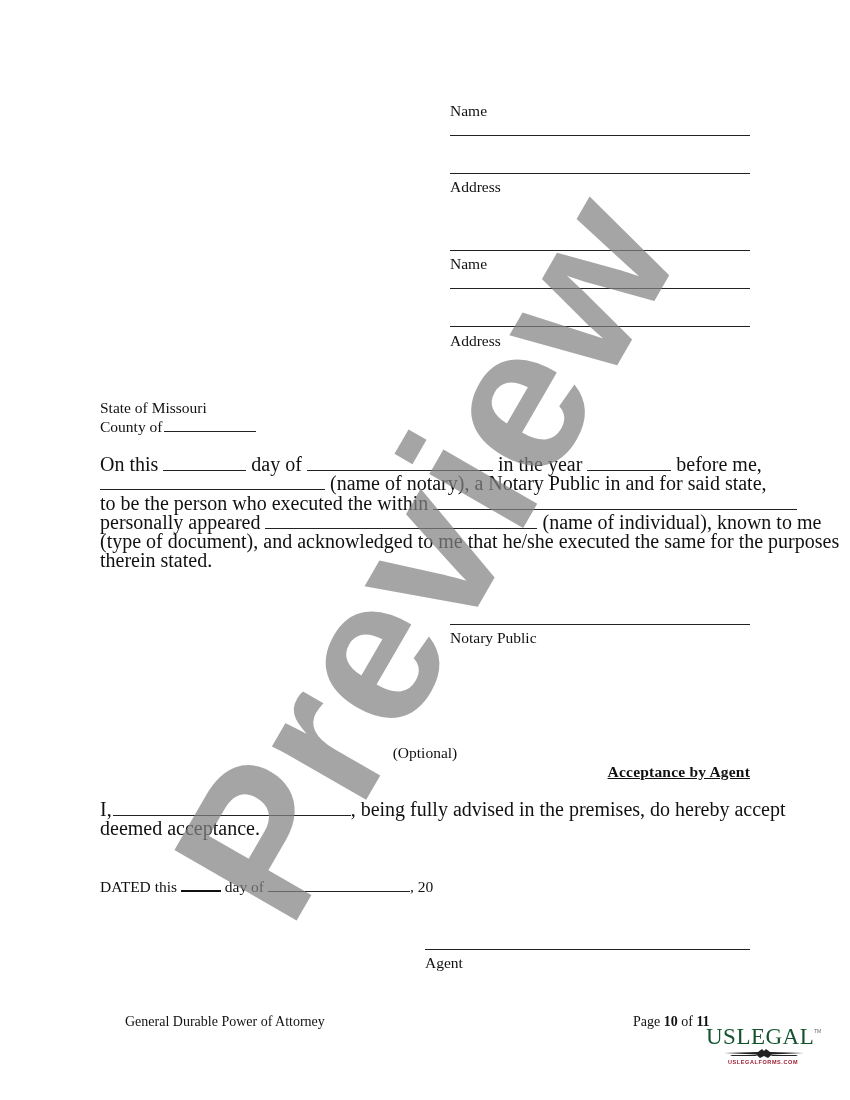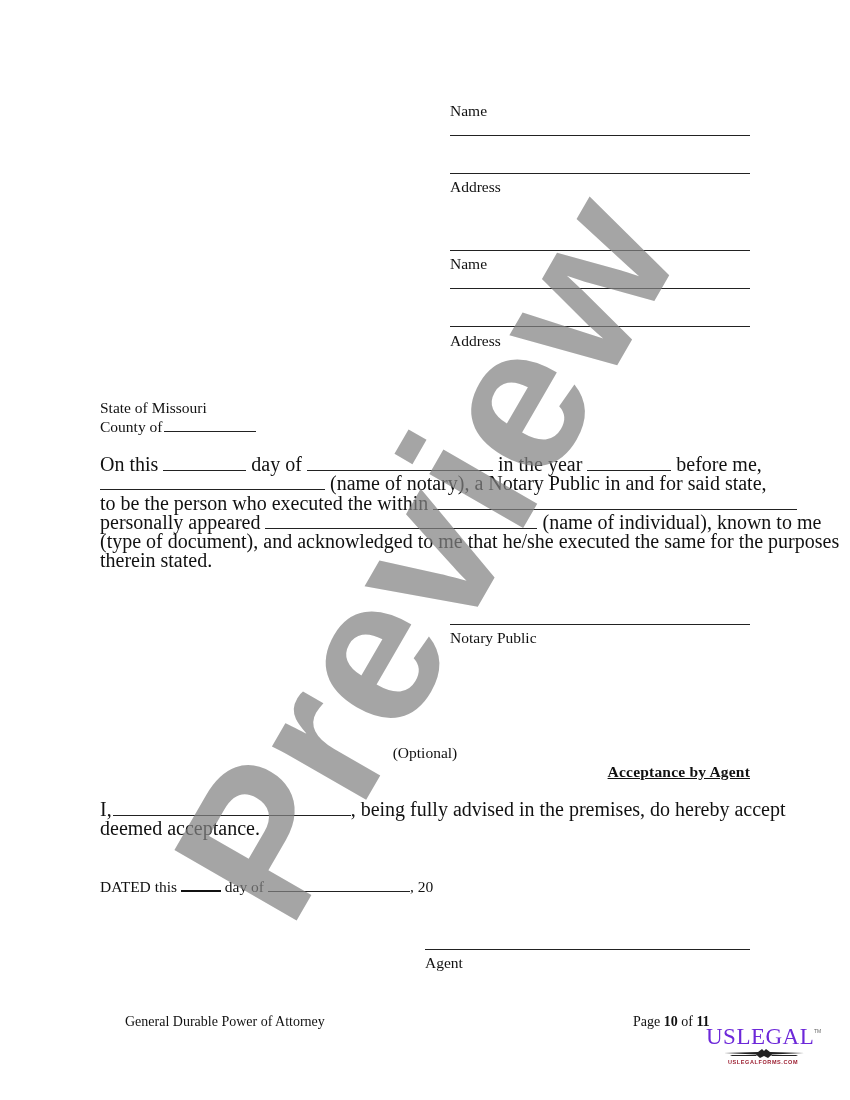--- a/index.html
+++ b/index.html
@@ -90,21 +90,21 @@
       top: 1025px;
       width: 115px;
       height: 45px;
     }
     .logo-text {
       position: absolute;
       left: 0;
       top: 0;
       font-family: "Liberation Serif", "DejaVu Serif", serif;
       font-size: 23px;
-      color: #6d28d9;
+      color: #14532d;
       letter-spacing: 0.5px;
       line-height: 24px;
     }
     .logo-tm {
       position: absolute;
       left: 108px;
       top: 3px;
       font-family: "Liberation Sans", sans-serif;
       font-size: 5px;
       color: #666;

